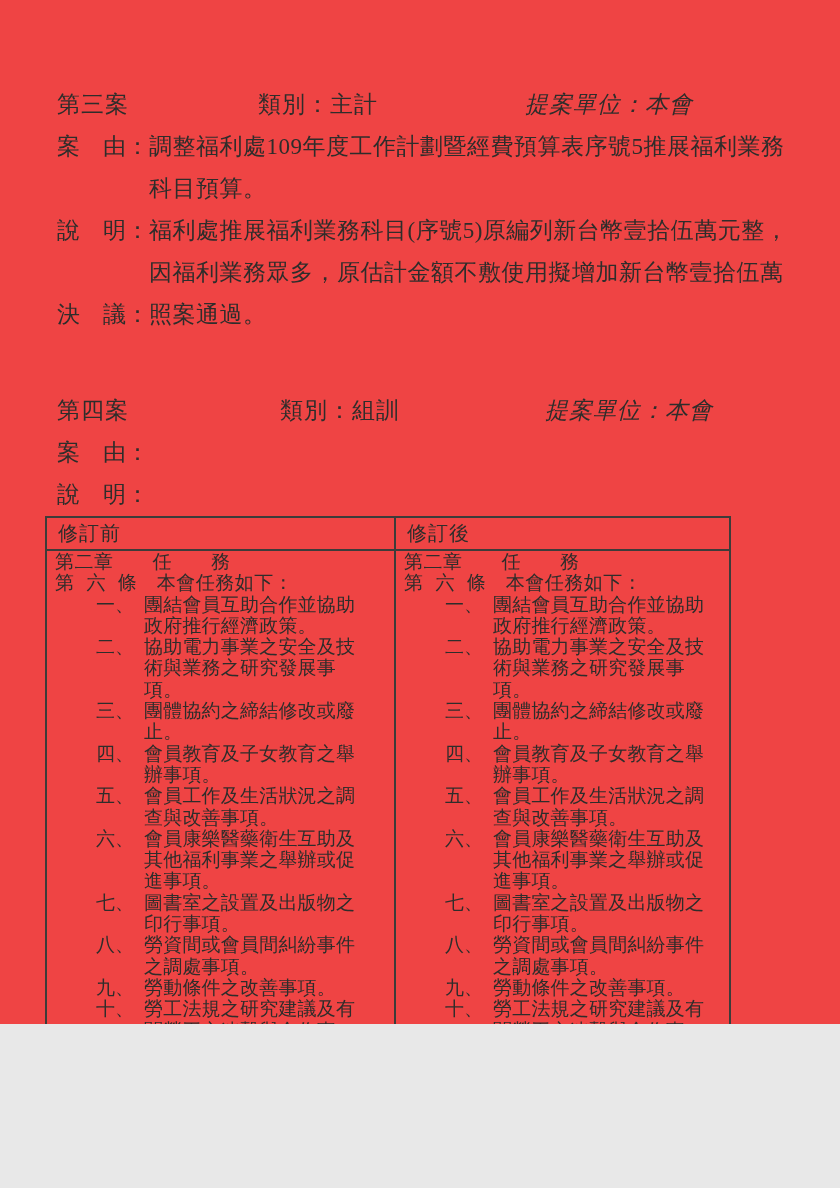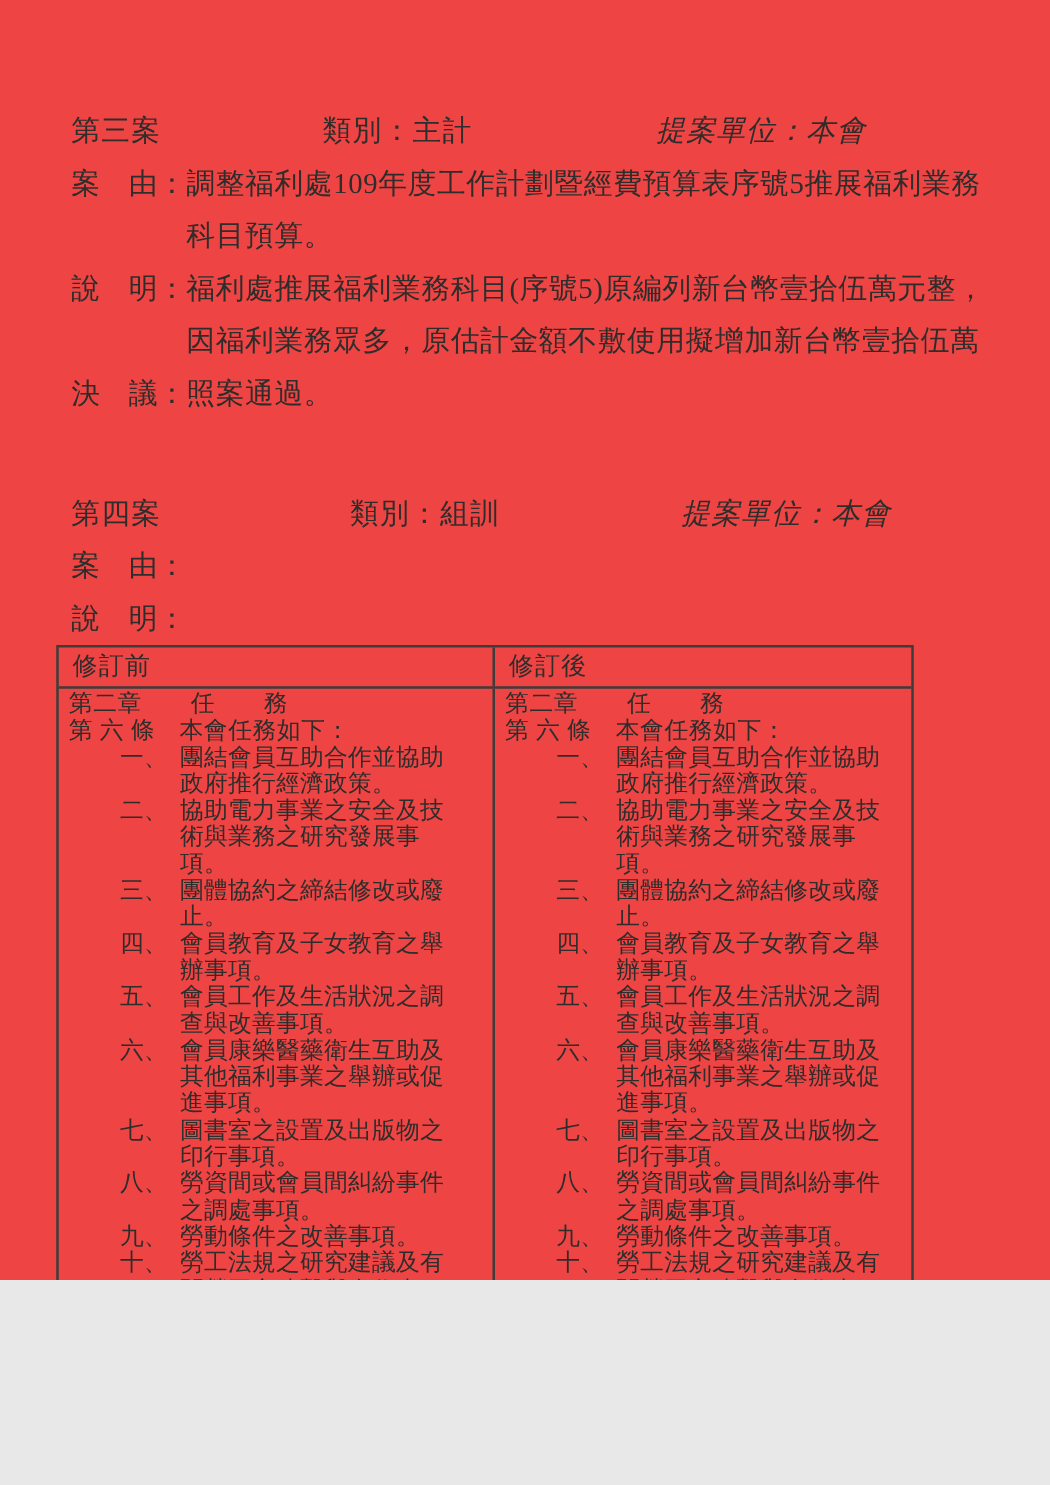--- a/index.html
+++ b/index.html
@@ -65,21 +65,21 @@
   .tcell-right { flex: 1; min-width: 0; }
   .thead .tcell-left, .thead .tcell-right {
     height: 31px;
     line-height: 30px;
     padding-left: 11px;
     font-size: 20px;
     letter-spacing: 1px;
     border-bottom: 0;
   }
   .thead { border-bottom: 2px solid #3d3c3a; }
-  .tbody .tcell-left, .tbody .tcell-right { padding: 2px 3px 6px 0; }
+  .tbody .tcell-left, .tbody .tcell-right { padding: 2px 3px 6px 0; font-family: Liberation Mono, monospace; }
   .chapter-line, .article-line {
     padding-left: 8px;
     line-height: 21.3px;
     white-space: nowrap;
     letter-spacing: 0.5px;
   }
   .items { display: block; }
   .item { display: flex; padding-left: 49px; }
   .item-num { flex: none; width: 48px; line-height: 21.3px; }
   .item-text {

